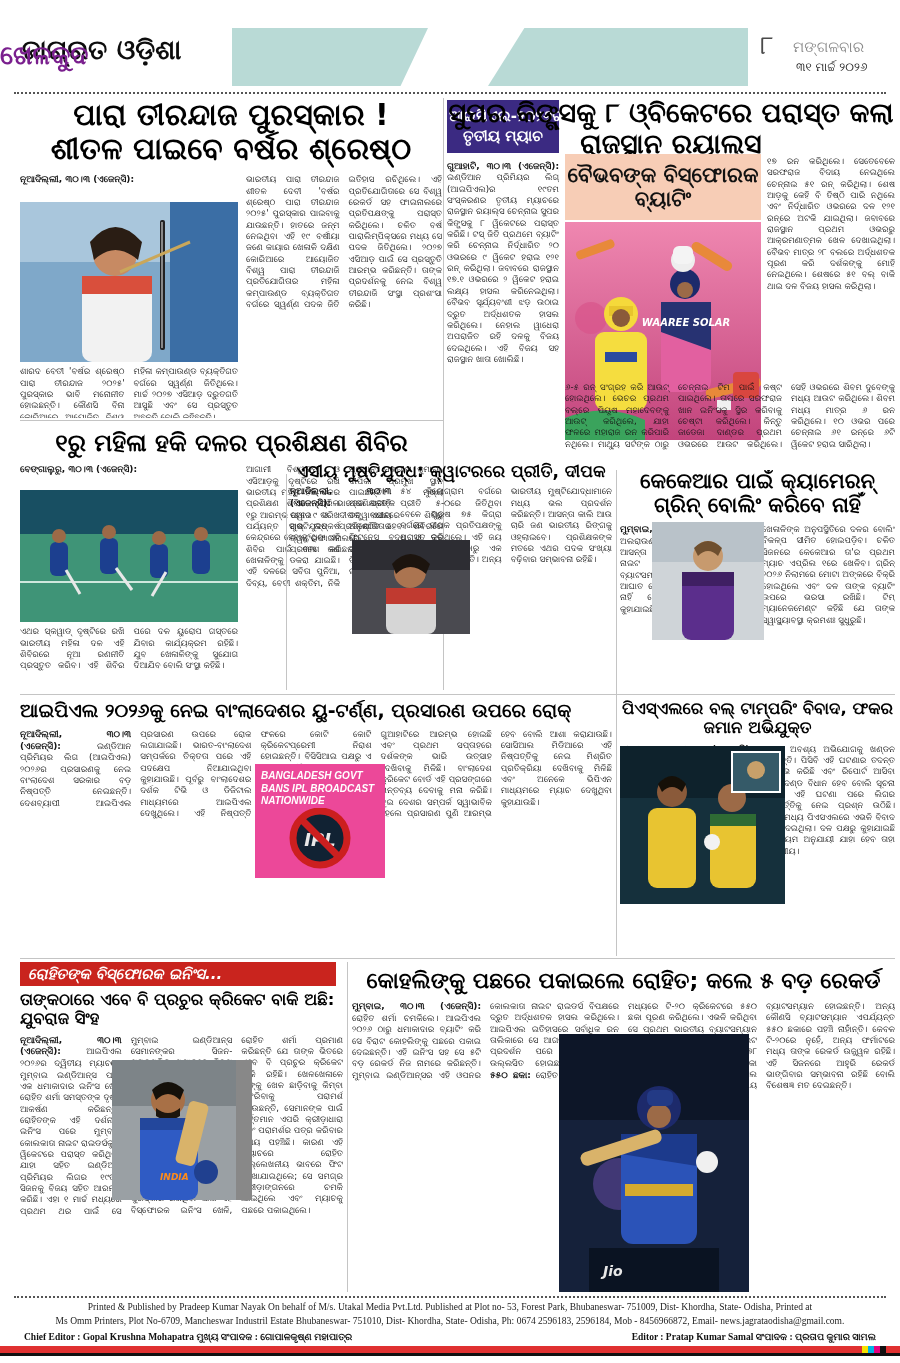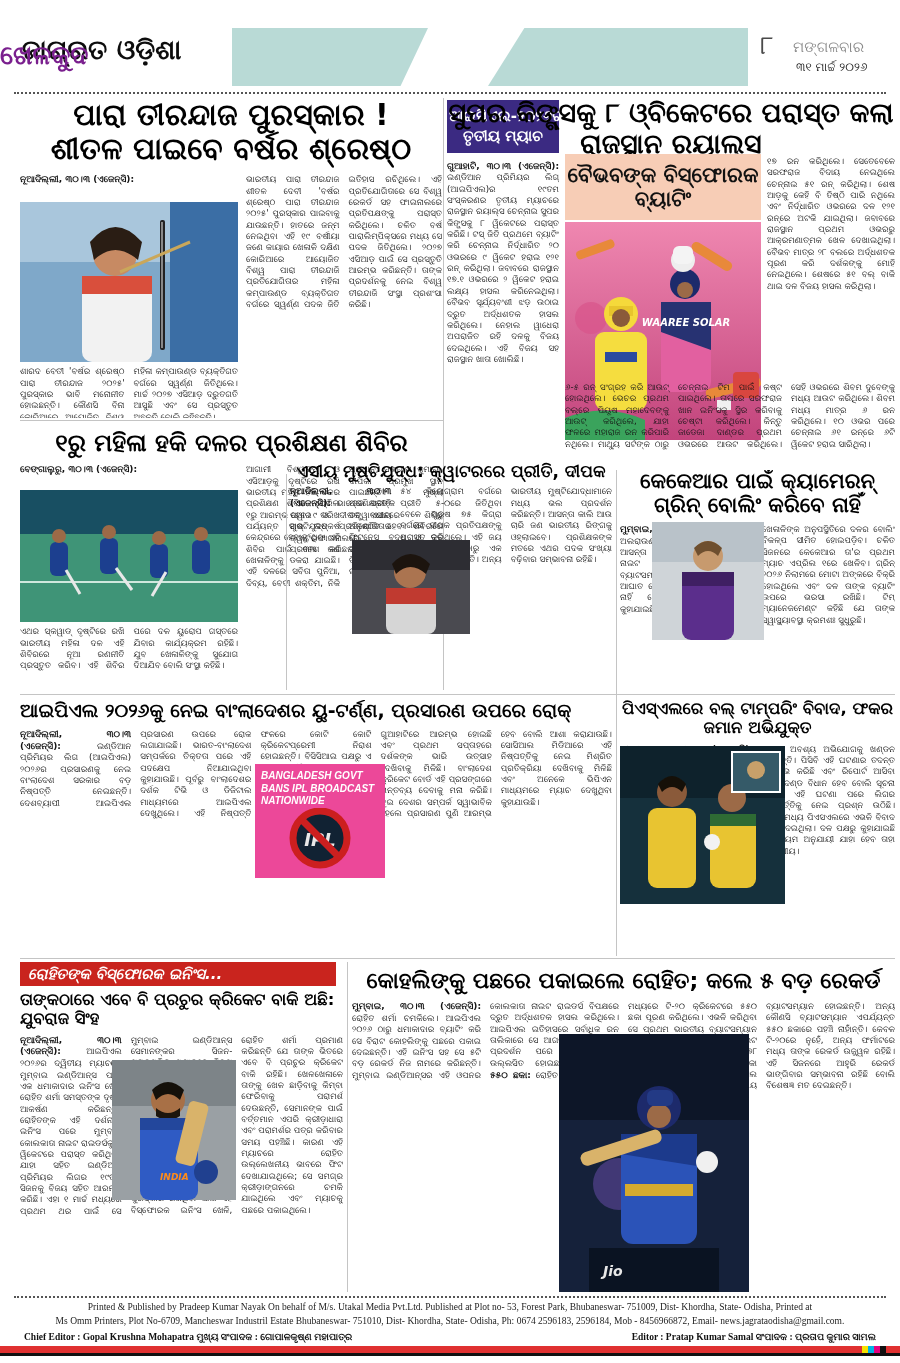--- a/index.html
+++ b/index.html
@@ -281,21 +281,21 @@
 
   <div class="art" style="left:20px;top:962px;width:323px;height:330px;">
     <div class="redlabel" style="width:fit-content;min-width:300px;font-style:italic;">ରୋହିତଙ୍କ ବିସ୍ଫୋରକ ଇନିଂସ...</div>
     <div class="hl" style="font-size:16.5px;margin-top:5px;">ତାଙ୍କଠାରେ ଏବେ ବି ପ୍ରଚୁର କ୍ରିକେଟ ବାକି ଅଛି: ଯୁବରାଜ ସିଂହ</div>
     <div class="bodytxt cols3" style="height:268px;margin-top:6px;">
       <b>ନୂଆଦିଲ୍ଲୀ, ୩୦।୩ (ଏଜେନ୍ସି):</b>
       <span>ଆଇପିଏଲ ୨୦୨୬ର ଦ୍ୱିତୀୟ ମ୍ୟାଚରେ ମୁମ୍ବାଇ ଇଣ୍ଡିଆନ୍ସ ପାଇଁ ଏକ ଧମାକାଦାର ଇନିଂସ ଖେଳି ରୋହିତ ଶର୍ମା ସମସ୍ତଙ୍କ ଦୃଷ୍ଟି ଆକର୍ଷଣ କରିଛନ୍ତି। ରୋହିତଙ୍କ ଏହି ଦର୍ଶନୀୟ ଇନିଂସ ପରେ ମୁମ୍ବାଇ କୋଲକାତା ନାଇଟ ରାଇଡର୍ସକୁ ୬ ୱିକେଟରେ ପରାସ୍ତ କରିଥିଲା, ଯାହା ସହିତ ଇଣ୍ଡିଆନ ପ୍ରିମିୟର ଲିଗର ୧୯ତମ ସିଜନକୁ ବିଜୟ ସହିତ ଆରମ୍ଭ କରିଛି। ଏହା ୧ ମାର୍ଚ୍ଚ ମଧ୍ୟରେ ପ୍ରଥମ ଥର ପାଇଁ ସେ ମୁମ୍ବାଇ ଇଣ୍ଡିଆନ୍ସ ସେମାନଙ୍କର ସିଜନ-ପ୍ରାରମ୍ଭିକ ମ୍ୟାଚରେ ବିଜୟ ହାସଲ କରିବାରେ ସଫଳ ହୋଇଛନ୍ତି। 'ହିଟ ମ୍ୟାନ' ରୋହିତ ଏହି ବିଷୟରେ ଏକ ଉଦାହରଣ ସୃଷ୍ଟି କରିଛନ୍ତି।</span>
       <span>ରୋହିତ କେବେ ଥକି ନଥାନ୍ତି। ଆମେ ରୋହିତଙ୍କ ବର୍ଷର କାରନାମା ପରେ ଟି-୨୦ କ୍ରିକେଟ ଖେଳିବାକୁ ଫେରିଥିବା ଜଣେ ବ୍ୟକ୍ତିଙ୍କଠାରୁ ସମାନ ପ୍ରଦର୍ଶନ ଆଶା କରିପାରିବା। ଶର୍ମାଙ୍କୁ ଅଭିନନ୍ଦନ।' ପୁରସ୍କାର ରଖିଥିବା ପାଇଁ ଏହି ବିସ୍ଫୋରକ ଇନିଂସ ଖେଳି, ରୋହିତ ଶର୍ମା ପ୍ରମାଣ କରିଛନ୍ତି ଯେ ତାଙ୍କ ଭିତରେ ଏବେ ବି ପ୍ରଚୁର କ୍ରିକେଟ ବାକି ରହିଛି। ଖେଳଖେଳାଳେ ତାଙ୍କୁ ଖେଳ ଛାଡ଼ିବାକୁ କିମ୍ବା ଫେରିବାକୁ ପରାମର୍ଶ ଦେଉଛନ୍ତି, ସେମାନଙ୍କ ପାଇଁ ବର୍ତ୍ତମାନ ଏପରି କ୍ରୀଡ଼ାଧାରା ଏବଂ ପରାମର୍ଶର ପତ୍ର କରିବାର ସମୟ ପହଞ୍ଚିଛି। କାରଣ ଏହି ମ୍ୟାଚରେ ରୋହିତ ଉଲ୍ଲେଖନୀୟ ଭାବରେ ଫିଟ ଦେଖାଯାଇଥିଲେ; ସେ ସମଗ୍ର କ୍ରୀଡ଼ାଙ୍ଗନରେ ଚମକି ଯାଇଥିଲେ ଏବଂ ମ୍ୟାଚକୁ ପଛରେ ପକାଇଥିଲେ।</span>
     </div>
     <div class="overlay" style="left:92px;top:98px;width:124px;height:140px;">
-      <div class="photo" style="width:124px;height:140px;">
+      <div class="photo" style="width:140px;height:140px;">
         <svg width="124" height="140" viewBox="0 0 124 140">
           <rect width="124" height="140" fill="#9aa0a4"></rect>
           <rect width="124" height="46" fill="#7d8488"></rect>
           <circle cx="56" cy="40" r="17" fill="#a87046"></circle>
           <path d="M40 30 Q56 14 72 30 L68 40 Q56 28 44 40 Z" fill="#14100a"></path>
           <path d="M44 48 Q56 58 68 48 L68 56 Q56 64 44 56 Z" fill="#1c150d"></path>
           <rect x="28" y="58" width="58" height="82" rx="9" fill="#2f5bc4"></rect>
           <rect x="28" y="58" width="58" height="12" fill="#23479c"></rect>
           <rect x="78" y="40" width="20" height="64" rx="5" fill="#d9b36a" transform="rotate(14 78 40)"></rect>
           <circle cx="94" cy="112" r="12" fill="#20408f"></circle>

